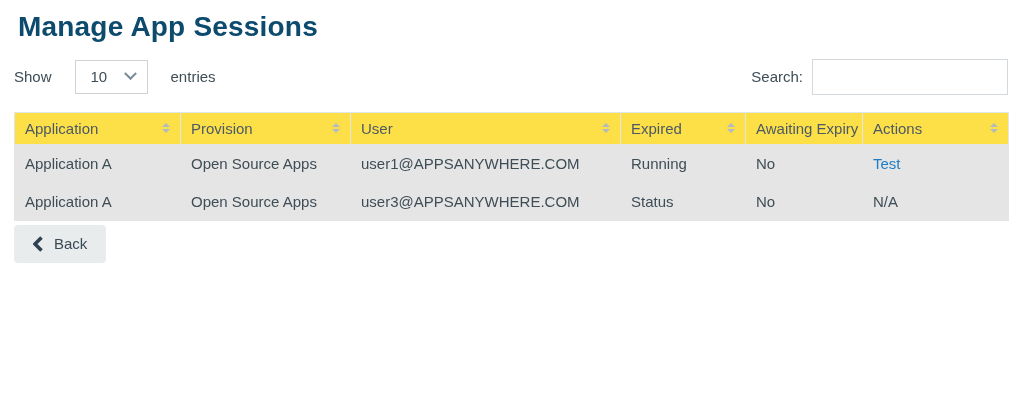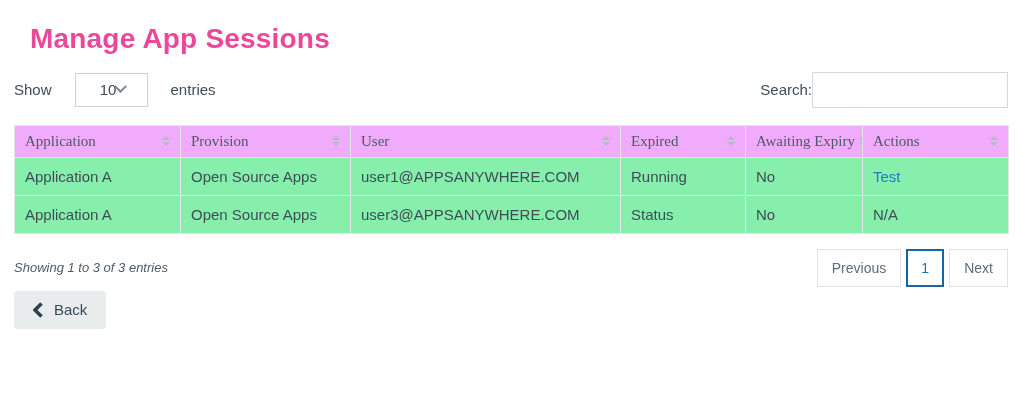--- a/index.html
+++ b/index.html
@@ -5,62 +5,62 @@
   html, body { margin: 0; padding: 0; background: #ffffff; }
   body {
     width: 1033px; height: 409px; overflow: hidden;
     font-family: "Liberation Sans", "DejaVu Sans", sans-serif;
     color: #3f4d56;
     box-sizing: border-box;
   }
   .page { padding: 6px 25px 0 14px; }
 
   h1.page-title {
-    margin: 16px; font-size: 28px; line-height: 1.2;
-    font-weight: 700; color: #ec4899; letter-spacing: 0.2px;
+    margin: 4px; font-size: 28px; line-height: 1.2;
+    font-weight: 700; color: #0c4a6e; letter-spacing: 0.2px;
   }
   .subtitle { font-size: 19px; line-height: 1.25; color: #93a4b1; }
 
   
   .controls {
     margin-top: 15px; display: flex; justify-content: space-between;
     align-items: center; font-size: 15px;
   }
   .length-control { display: flex; align-items: center; gap: 23px; color: #3f4d56; }
   .select-box {
     width: 73px; height: 34px; box-sizing: border-box;
     border: 1px solid #ccd2d6; background: #fff;
-    display: flex; align-items: center; justify-content: center;
+    display: flex; align-items: center; justify-content: space-between;
     padding: 0 12px 0 15px; cursor: pointer; color: #3f4d56;
   }
   .caret {
     width: 7px; height: 7px; border-right: 2px solid #7b8b95;
     border-bottom: 2px solid #7b8b95; transform: rotate(45deg) translate(-2px,-2px);
   }
-  .search-control { display: flex; align-items: center; color: #3f4d56; }
+  .search-control { display: flex; align-items: center; gap: 9px; color: #3f4d56; }
   .search-input {
     width: 196px; height: 36px; box-sizing: border-box;
     border: 1px solid #d4d9dd; padding: 0 8px; font-size: 15px;
     font-family: inherit; color: #3f4d56; outline: none; background:#fff;
   }
 
   
   table.sessions {
     margin-top: 17px; width: 994px; border-collapse: collapse; table-layout: fixed;
   }
   .sessions th, .sessions td {
     border: 1px solid #e2e6e9; text-align: left; font-size: 15px;
     overflow: hidden; white-space: nowrap;
   }
   .sessions th {
-    background: #f0abfc; color: #4c5966; font-weight: 400;
-    padding: 7px 10px; cursor: pointer; font-family: Liberation Serif, serif;
+    background: #fde047; color: #4c5966; font-weight: 400;
+    padding: 7px 10px; cursor: pointer;
   }
   .th-inner { display: flex; justify-content: space-between; align-items: center; }
-  .sessions td { padding: 10px 10px; color: #3f4d56; background: #86efac; }
+  .sessions td { padding: 10px 10px; color: #3f4d56; background: #e5e5e5; }
   .sort-icon { display: inline-flex; flex-direction: column; gap: 2px; margin-left: 4px; }
   .sort-icon i { display: block; width: 0; height: 0;
     border-left: 4px solid transparent; border-right: 4px solid transparent; }
   .sort-icon .up   { border-bottom: 4px solid #b2bbc2; }
   .sort-icon .down { border-top: 4px solid #b2bbc2; }
   a.action-link { color: #1e7dc6; text-decoration: none; cursor: pointer; }
 
   
   .footer { margin-top: 15px; display: flex; justify-content: space-between; align-items: center; }
   .summary { font-size: 13px; font-style: italic; color: #4f5b66; }
@@ -183,28 +183,20 @@
         <td>Application A</td>
         <td>Open Source Apps</td>
         <td>user3@APPSANYWHERE.COM</td>
         <td>Status</td>
         <td>No</td>
         <td>N/A</td>
       </tr>
     </tbody>
   </table>
 
-  <div class="footer">
-    <div class="summary">Showing 1 to 3 of 3 entries</div>
-    <div class="pagination">
-      <button class="page-btn">Previous</button>
-      <button class="page-btn active">1</button>
-      <button class="page-btn">Next</button>
-    </div>
-  </div>
 
   <button class="back-btn">
     <svg width="10" height="16" viewBox="0 0 10 16">
       <polyline points="8.5,1.5 2,8 8.5,14.5" fill="none" stroke="#2f4050" stroke-width="3.6"></polyline>
     </svg>
     <span>Back</span>
   </button>
 
 </div>
 

